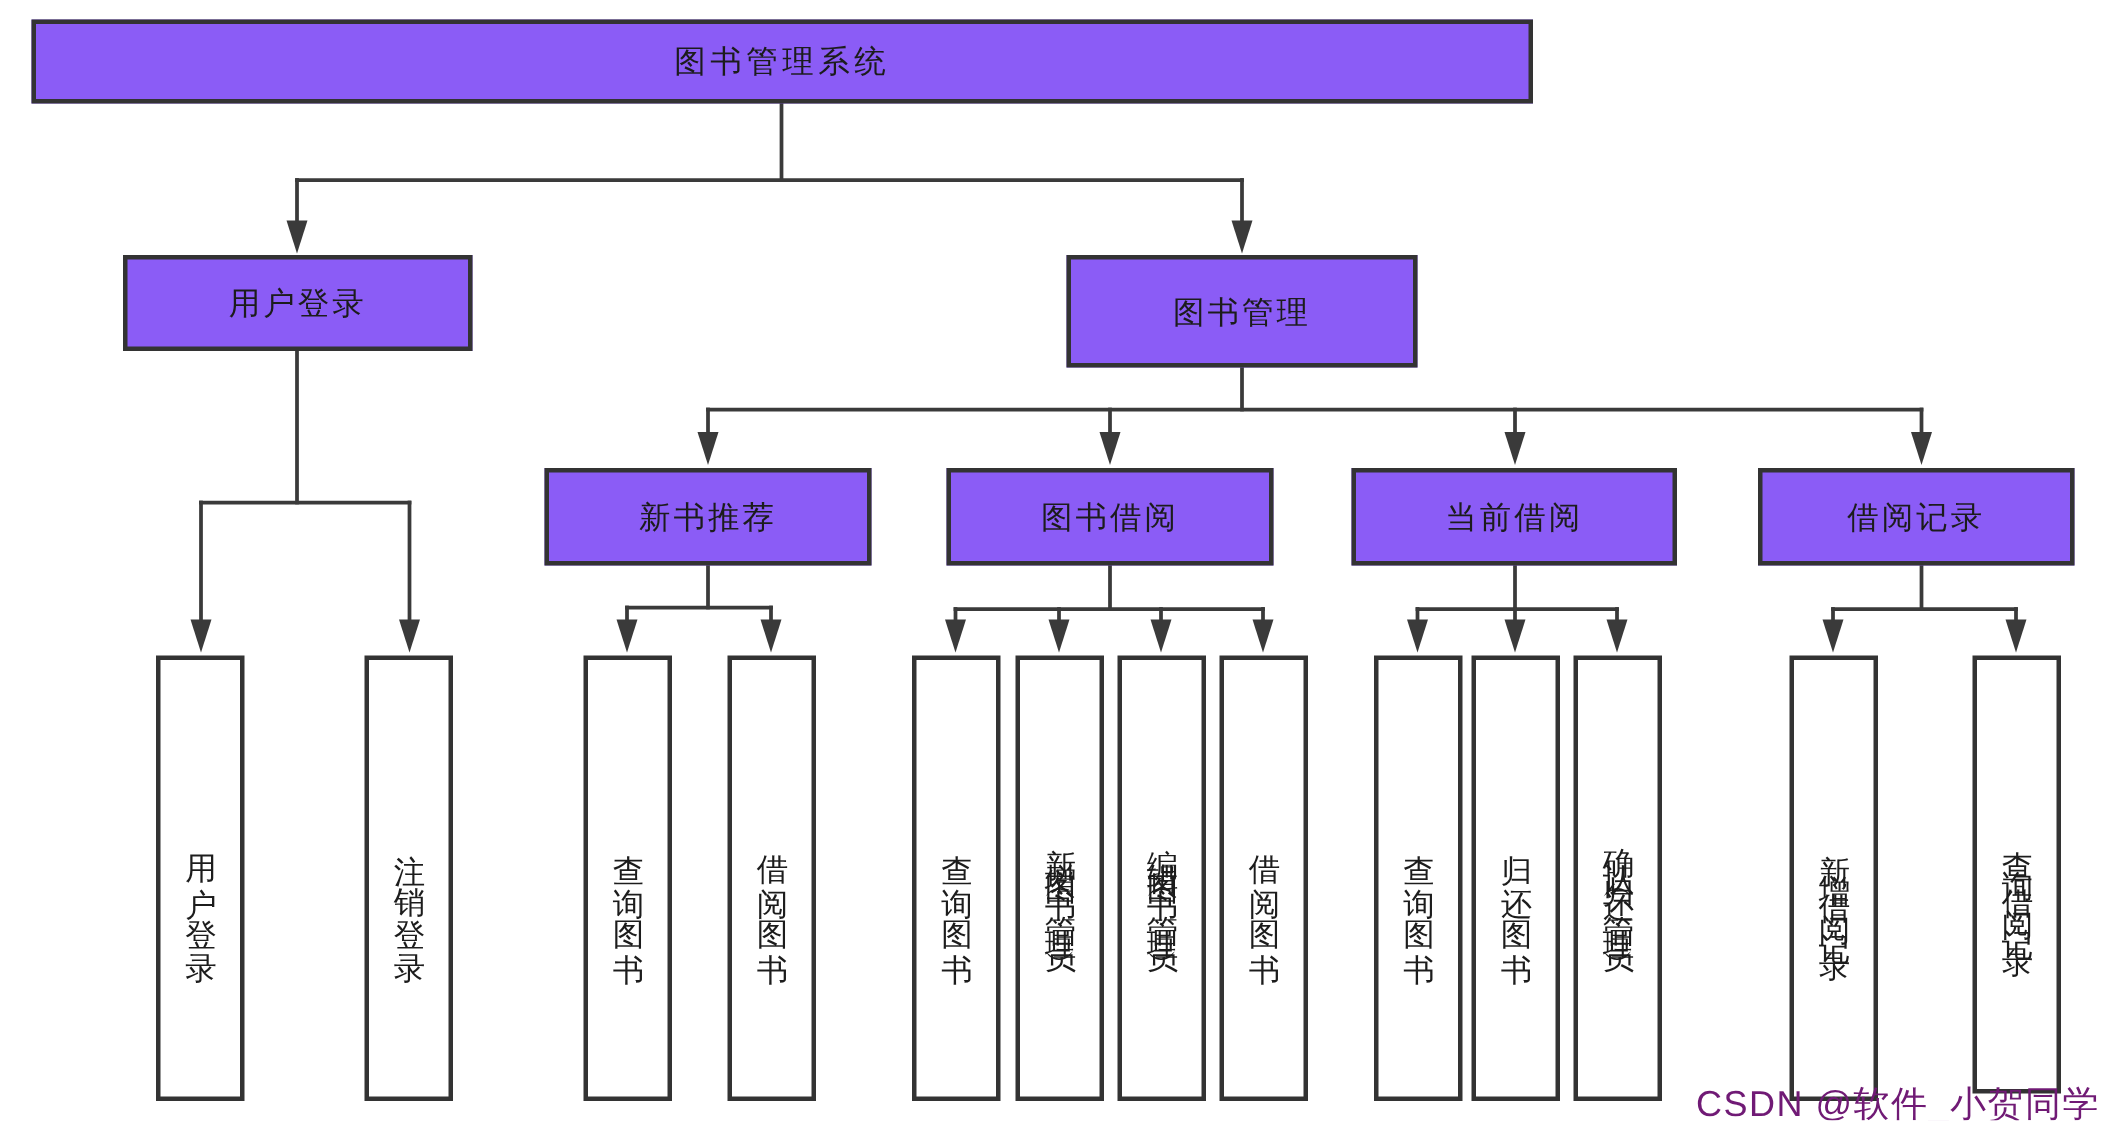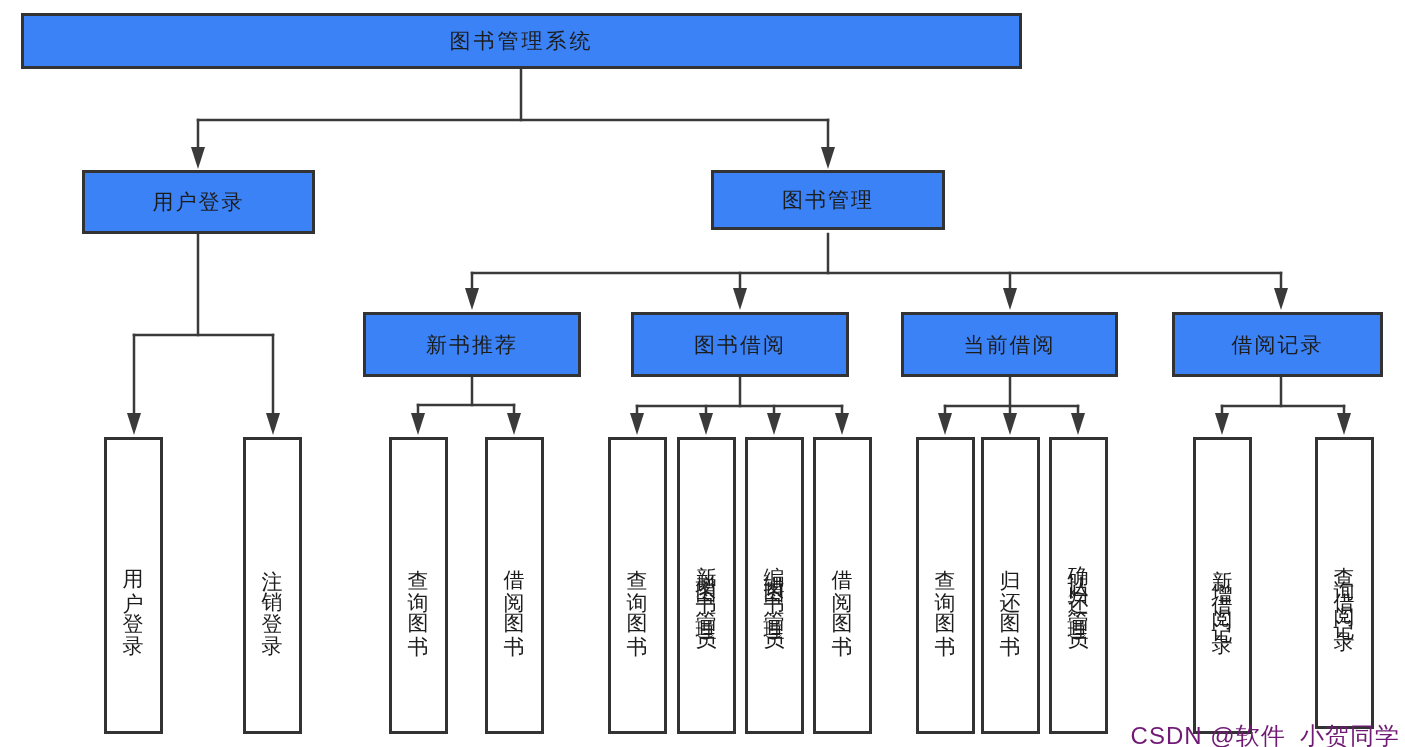--- a/index.html
+++ b/index.html
@@ -14,32 +14,32 @@
   }
   svg.connectors {
     position: absolute;
     left: 0; top: 0;
     width: 1405px; height: 747px;
     pointer-events: none;
   }
   .box {
     position: absolute;
     box-sizing: border-box;
-    background: #3b82f6;
+    background: #8b5cf6;
     border: 3px solid #333333;
     display: flex;
     align-items: center;
     justify-content: center;
     font-size: 21px;
     letter-spacing: 2px;
     color: #1c1c1c;
   }
   .root  { left: 21px;  top: 13px;  width: 1001px; height: 56px; letter-spacing: 3px; }
   .n-user{ left: 82px;  top: 170px; width: 233px;  height: 64px; }
-  .n-mgmt{ left: 711px; top: 170px; width: 234px;  height: 60px; }
+  .n-mgmt{ left: 711px; top: 170px; width: 234px;  height: 75px; }
   .lvl3  { top: 312px;  width: 218px; height: 65px; }
   .n-rec { left: 363px; }
   .n-bor { left: 631px; }
   .n-cur { left: 901px; width: 217px; }
   .n-log { left: 1172px; width: 211px; }
   .leaf {
     position: absolute;
     top: 437px;
     width: 59px;
     height: 297px;

